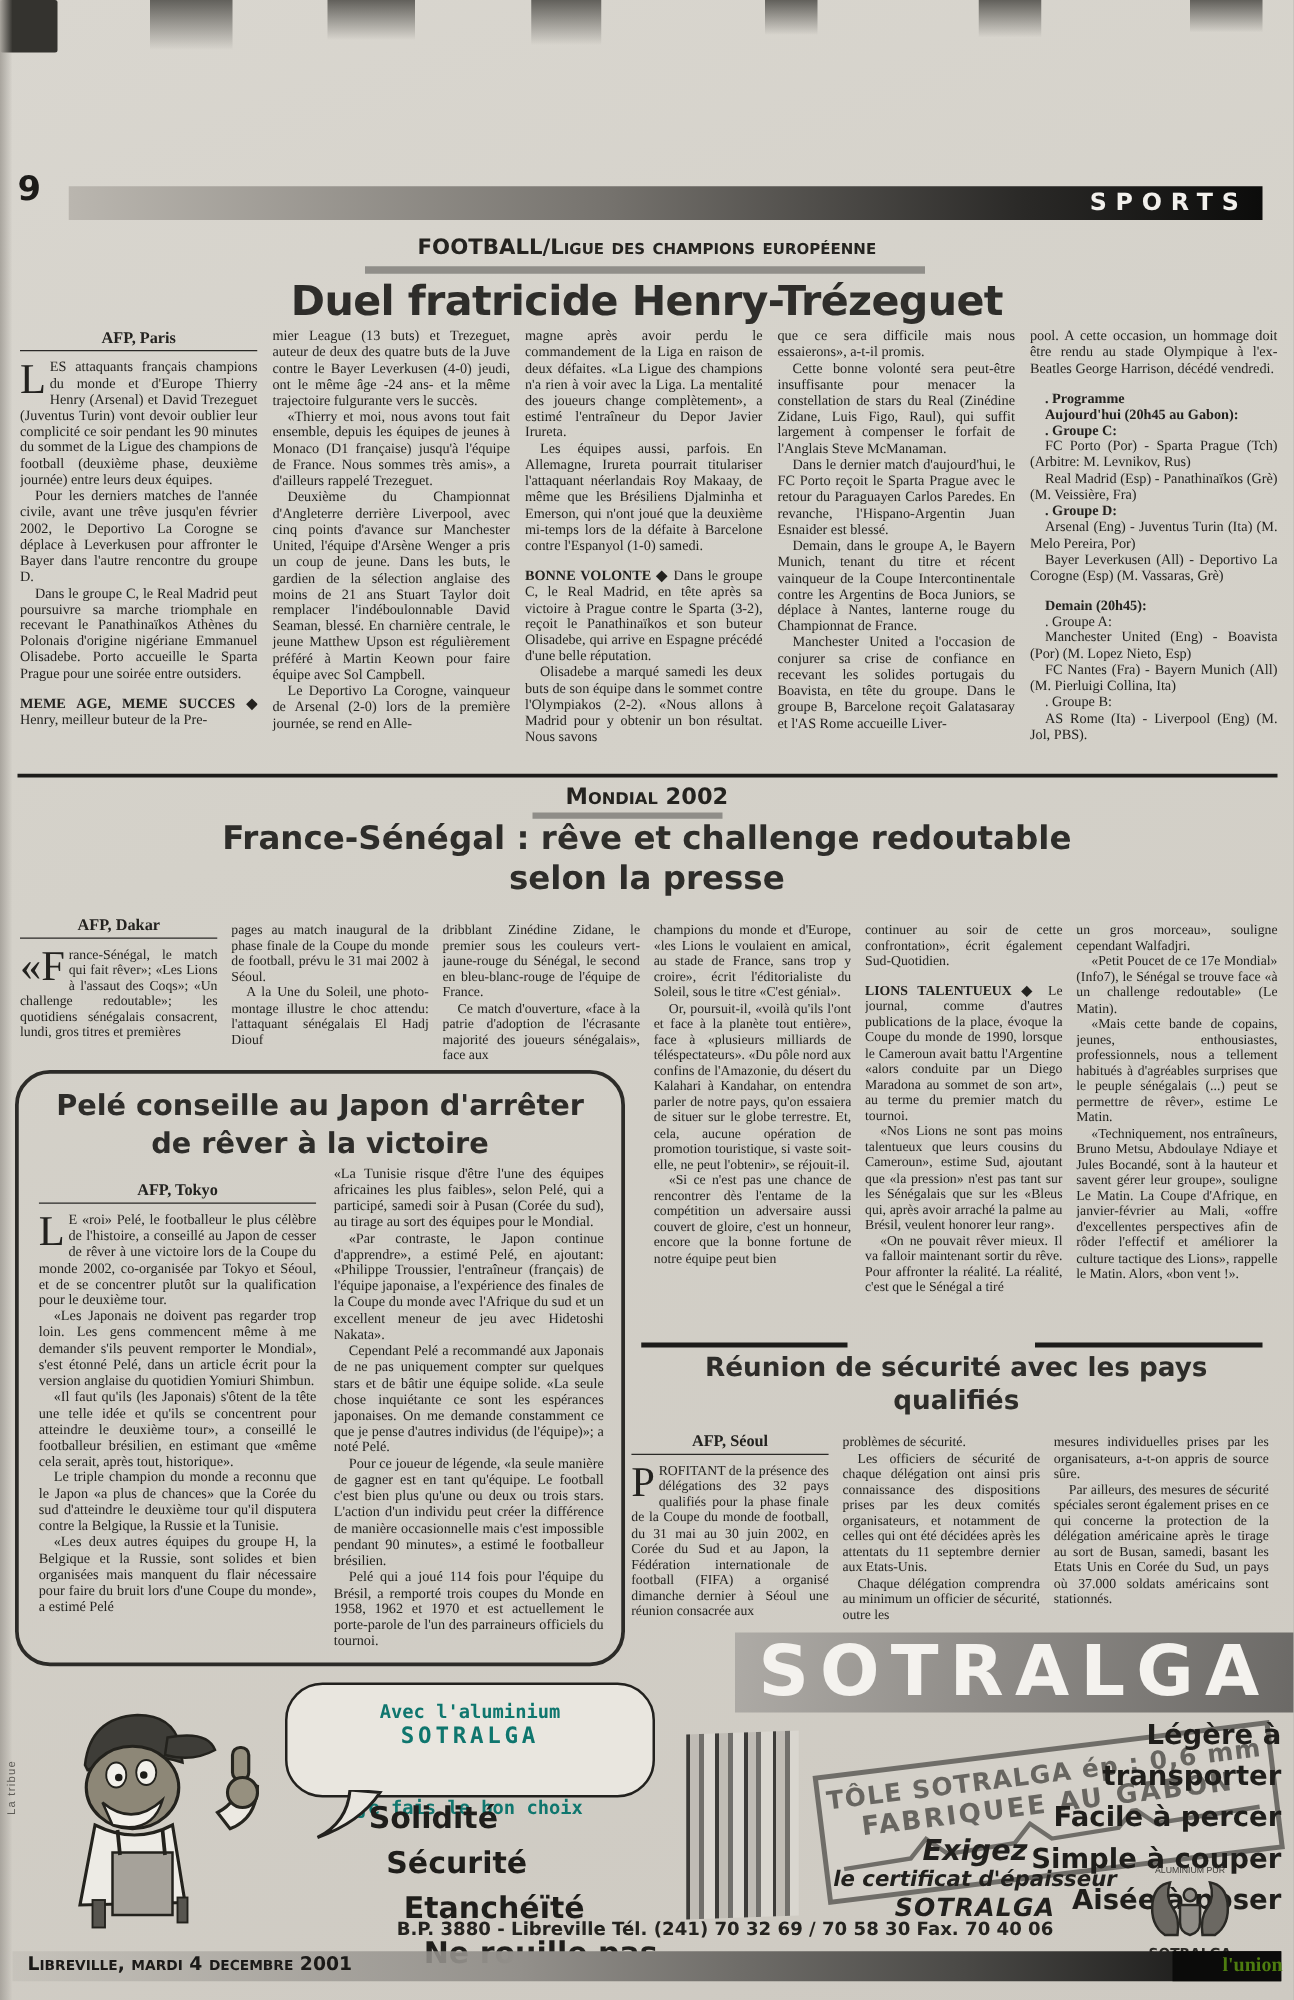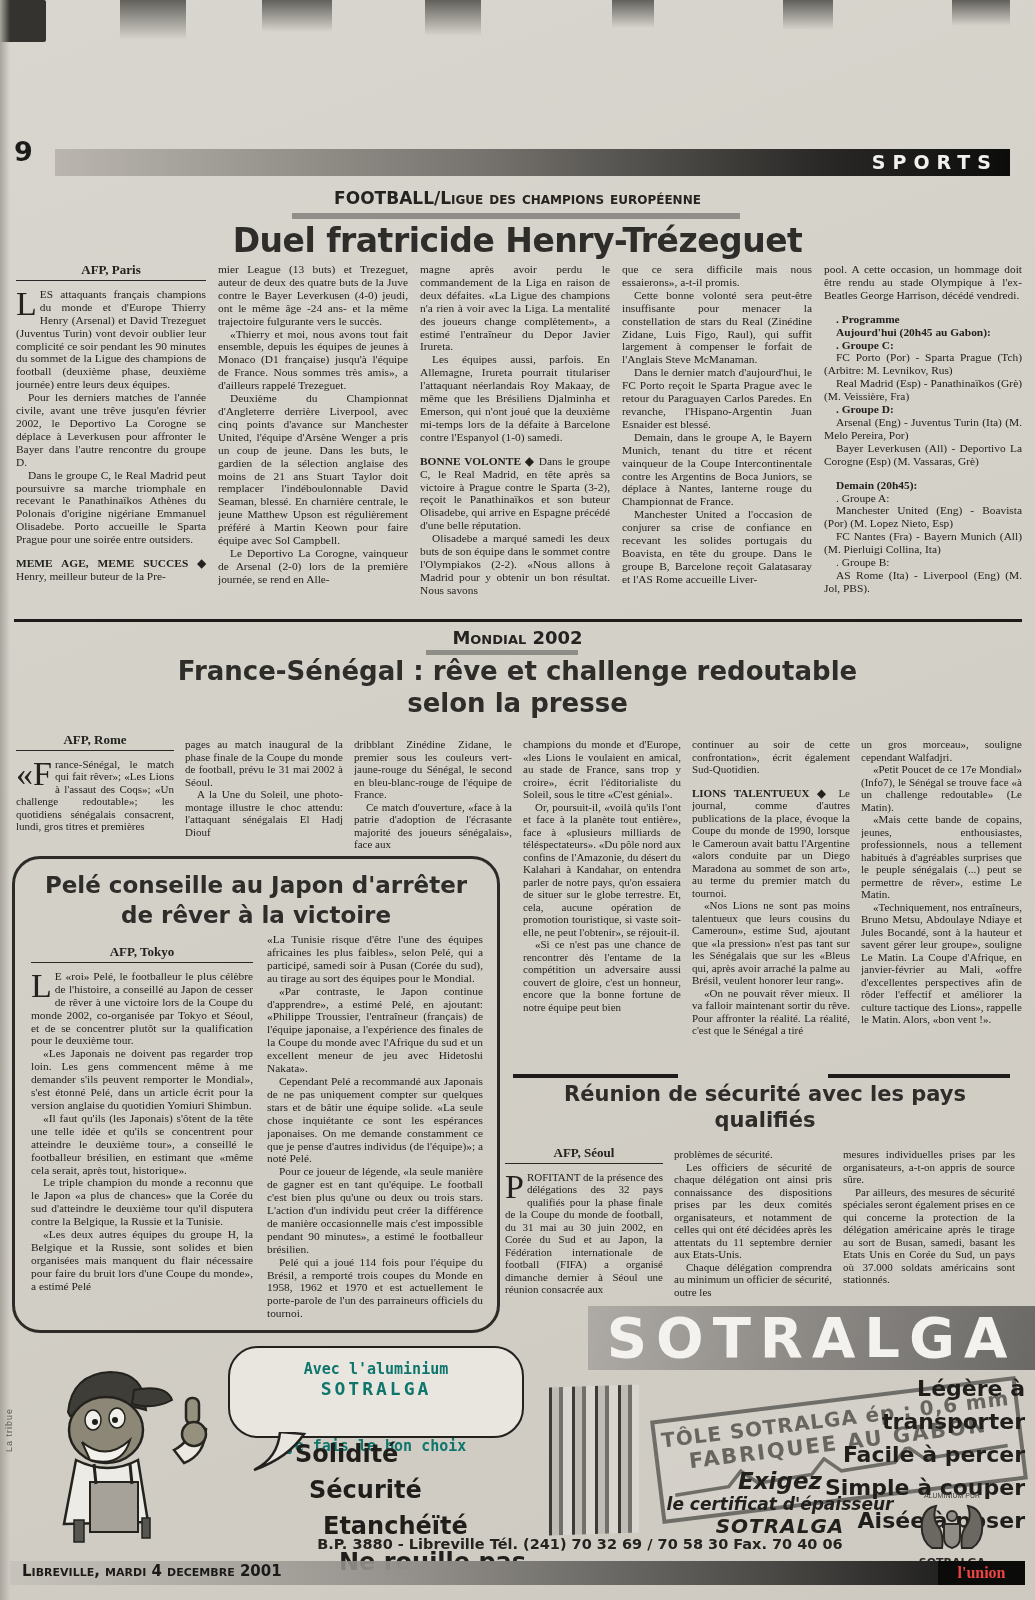--- a/index.html
+++ b/index.html
@@ -84,21 +84,21 @@
   #cert .c2{font-size:17px;}
   #cert .c3{font-size:20px;letter-spacing:1px;}
   #address{left:255px;top:1536px;width:650px;text-align:center;font-family:"DejaVu Sans",sans-serif;
     font-weight:bold;font-size:14.5px;color:#24231f;}
   
   #footerbar{left:10px;top:1561px;width:1015px;height:24px;
     background:linear-gradient(to right,rgba(170,167,160,.25) 0%,#93908b 40%,#4a4946 75%,#0e0e0d 100%);}
   #footerdate{left:22px;top:1562px;font-family:"DejaVu Sans",sans-serif;font-weight:bold;font-size:15px;
     font-variant:small-caps;color:#1b1a18;}
   #unionbox{left:938px;top:1561px;width:87px;height:24px;background:#0b0b0a;text-align:center;}
-  #unionbox span{color:#ef4444;font-family:"Liberation Serif",serif;font-weight:bold;font-size:16px;line-height:23px;}
+  #unionbox span{color:#4d7c0f;font-family:"Liberation Serif",serif;font-weight:bold;font-size:16px;line-height:23px;padding-left:40px;}
 </style>
 </head>
 <body>
 
 <div id="paper">
 
   <div class="abs blob" style="left:0;top:0;width:46px;height:42px;"></div>
   <div class="abs streak" style="left:120px;top:0;width:66px;height:40px;"></div>
   <div class="abs streak" style="left:262px;top:0;width:70px;height:32px;"></div>
   <div class="abs streak" style="left:425px;top:0;width:56px;height:36px;"></div>
@@ -163,21 +163,21 @@
     </div>
 
   <div class="abs rule" style="left:14px;top:619px;width:1008px;height:2.5px;"></div>
 
   <div class="abs kicker" id="kicker2">Mondial 2002</div>
   <div class="abs" id="kicker2bar"></div>
   <div class="abs headline2" style="top:656px;">France-Sénégal : rêve et challenge redoutable</div>
   <div class="abs headline2" style="top:688px;">selon la presse</div>
 
   <div class="col body-sm" style="left:16px;top:733px;width:158px;height:118px;">
-    <div class="byline">AFP, Rome</div>
+    <div class="byline">AFP, Dakar</div>
     <div>
         <p class="dc ni">«France-Sénégal, le match qui fait rêver»; «Les Lions à l'assaut des Coqs»; «Un challenge redoutable»; les quotidiens sénégalais consacrent, lundi, gros titres et premières</p>
       </div>
   </div>
   <div class="col body-sm" style="left:185px;top:738px;width:158px;height:113px;">
       <p class="ni">pages au match inaugural de la phase finale de la Coupe du monde de football, prévu le 31 mai 2002 à Séoul.</p>
       <p>A la Une du Soleil, une photo-montage illustre le choc attendu: l'attaquant sénégalais El Hadj Diouf</p>
     </div>
   <div class="col body-sm" style="left:354px;top:738px;width:158px;height:113px;">
       <p class="ni">dribblant Zinédine Zidane, le premier sous les couleurs vert-jaune-rouge du Sénégal, le second en bleu-blanc-rouge de l'équipe de France.</p>

